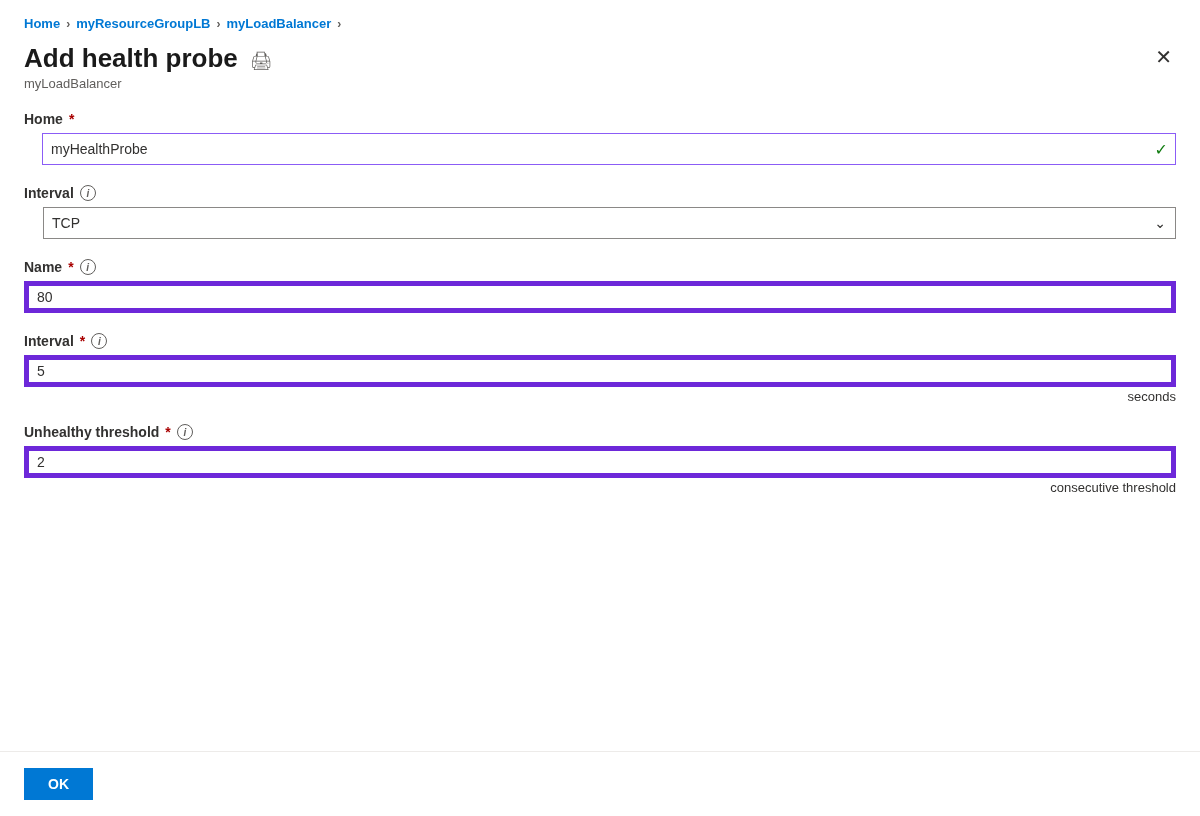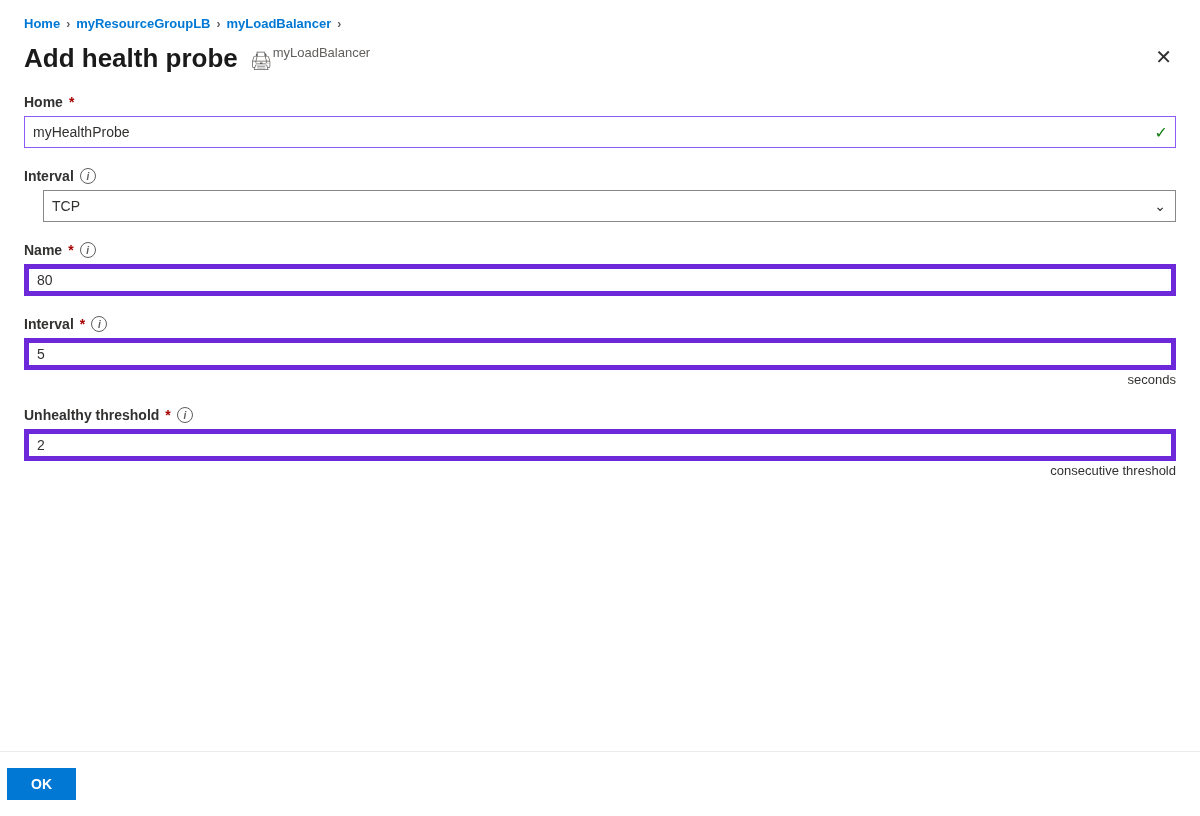--- a/index.html
+++ b/index.html
@@ -51,21 +51,21 @@
     
     .page-header {
       padding: 8px 24px 4px 24px;
       display: flex;
       align-items: flex-start;
       justify-content: space-between;
     }
 
     .header-left {
       display: flex;
-      flex-direction: row;
+      flex-direction: column;
     }
 
     .page-title-row {
       display: flex;
       align-items: center;
       gap: 12px;
     }
 
     .page-title {
       font-size: 26px;
@@ -144,20 +144,21 @@
       padding: 4px 8px;
       font-size: 14px;
       font-family: inherit;
       color: #323130;
       outline: none;
       background: #fff;
     }
 
     .name-input-wrapper {
       position: relative;
+      margin-left: 18px;
     }
 
     .name-input {
       border-color: #8b5cf6;
       border-width: 1px;
       padding-right: 32px;
     }
 
     .checkmark-icon {
       position: absolute;
@@ -200,21 +201,21 @@
     .input-suffix {
       text-align: right;
       font-size: 13px;
       color: #323130;
       margin-top: 2px;
     }
 
     
     .page-footer {
       border-top: 1px solid #edebe9;
-      padding: 16px 7px;
+      padding: 16px 24px;
       display: flex;
       margin-top: 6px;
     }
 
     .ok-button {
       background: #0078d4;
       color: #fff;
       border: none;
       padding: 6px 24px;
       font-size: 14px;

